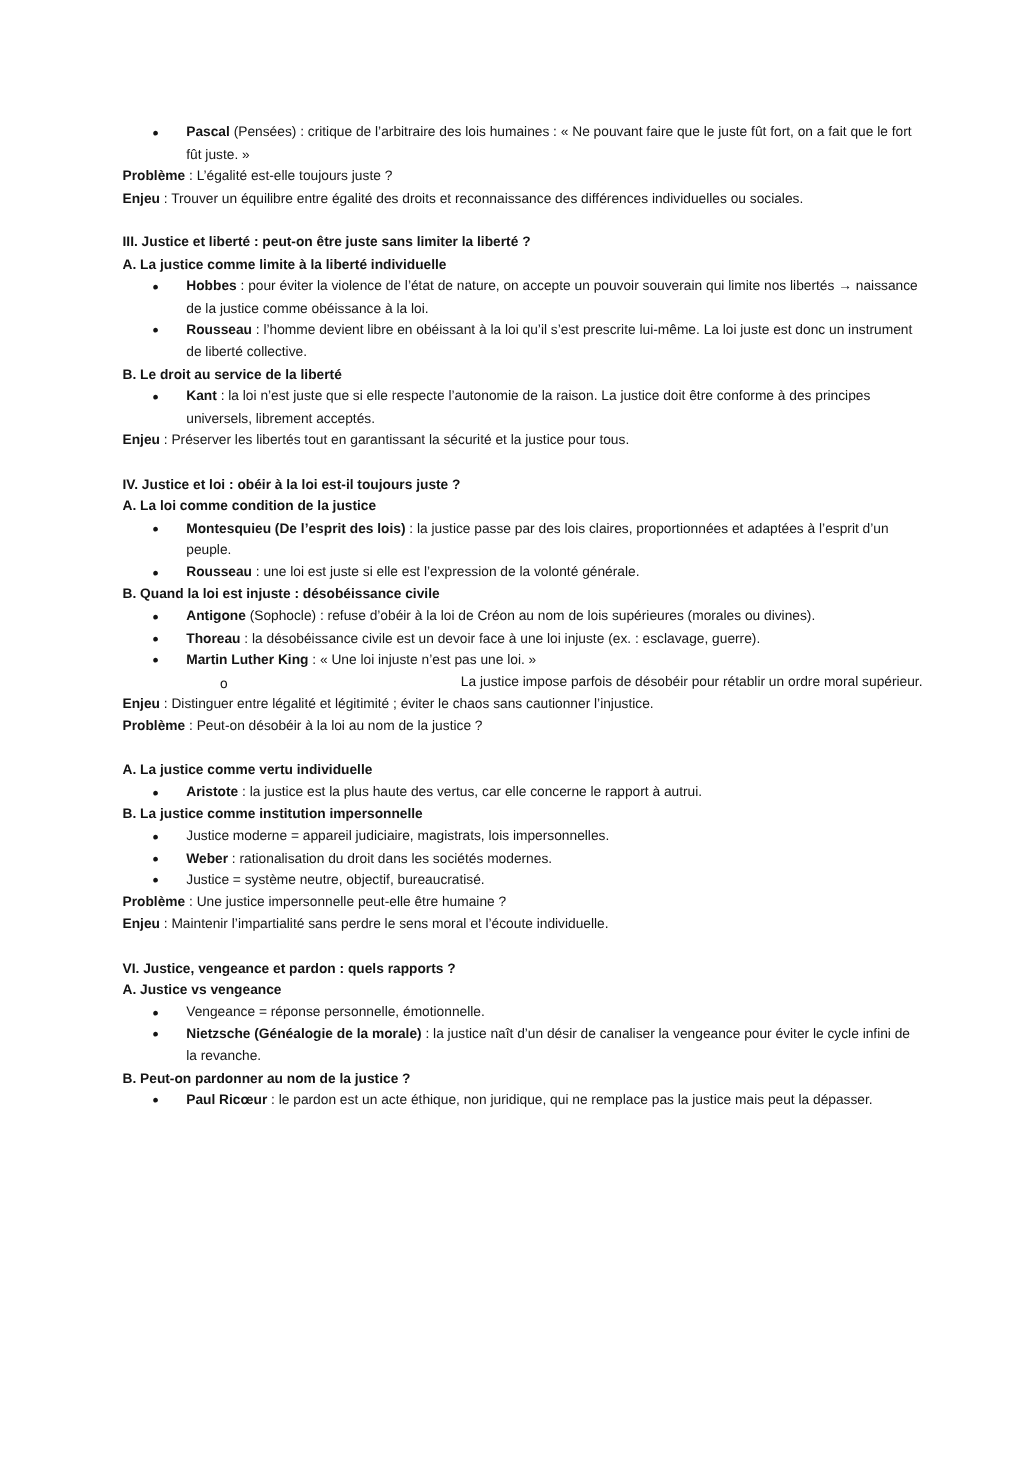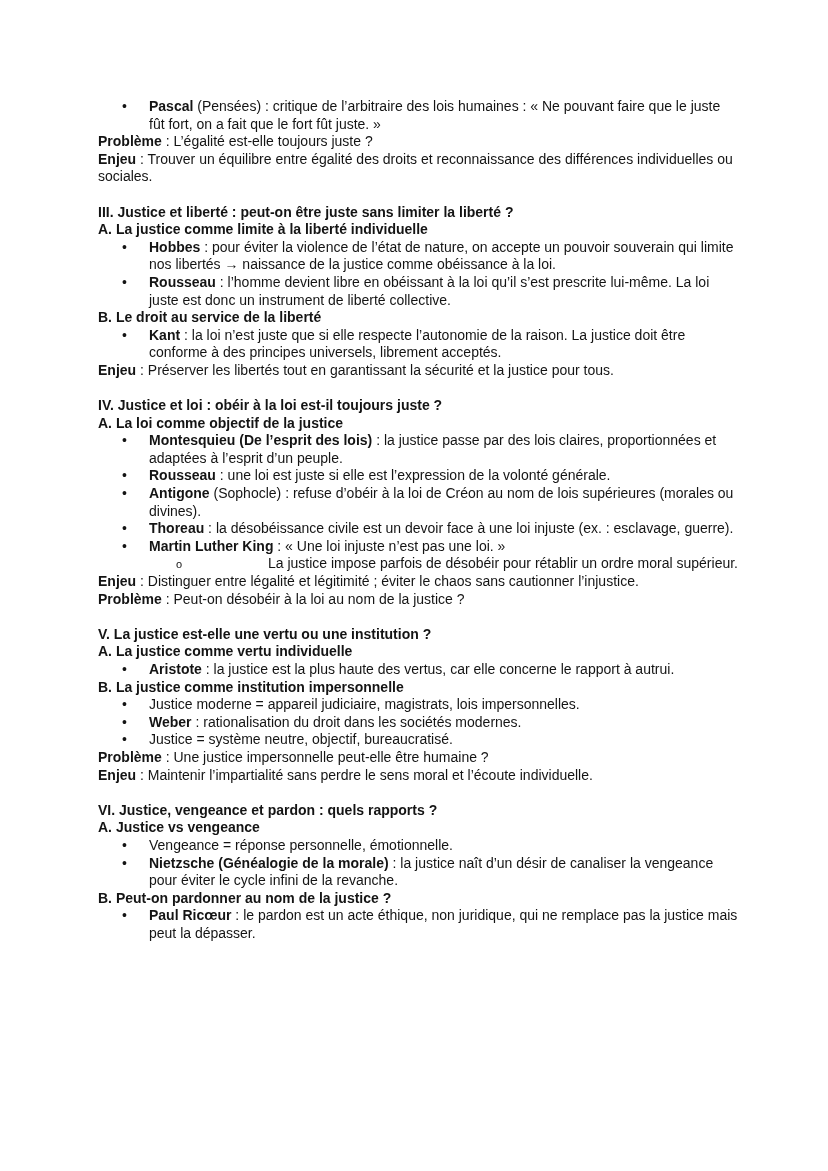--- a/index.html
+++ b/index.html
@@ -1,20 +1,20 @@
 <!DOCTYPE html>
 <html><head>
   <meta charset="utf-8">
   <style>
     html, body { margin: 0; padding: 0; background: #ffffff; }
     body { width: 828px; height: 1171px; position: relative; overflow: hidden; }
     .page {
       position: absolute; left: 98px; top: 98px; width: 640px;
       font-family: "Liberation Sans", sans-serif;
-      font-size: 14px; line-height: 17.6px; color: #141414;
+      font-size: 11px; line-height: 17.6px; color: #141414;
     }
     .line { margin: 0; }
     b { font-weight: bold; }
     .h { font-weight: bold; }
     .gap { height: 17.6px; }
     ul { margin: 0; padding: 0; list-style: none; }
     li.b1 { position: relative; padding-left: 51px; }
     li.b1::before { content: "\2022"; position: absolute; left: 24px; top: 0; font-size: 14px; }
     li.b2 { position: relative; padding-left: 102px; text-align: right; }
     li.b2::before { content: "o"; position: absolute; left: 78px; top: 1px; font-size: 11px; }
@@ -40,37 +40,37 @@
   </ul>
   <p class="line h">B. Le droit au service de la liberté</p>
   <ul>
     <li class="b1"><b>Kant</b><span> : la loi n’est juste que si elle respecte l’autonomie de la raison. La justice doit être conforme à des principes universels, librement acceptés.</span></li>
   </ul>
   <p class="line"><b>Enjeu</b><span> : Préserver les libertés tout en garantissant la sécurité et la justice pour tous.</span></p>
 
   <div class="gap"></div>
 
   <p class="line h">IV. Justice et loi : obéir à la loi est-il toujours juste ?</p>
-  <p class="line h">A. La loi comme objectif de la justice</p>
+  <p class="line h">A. La loi comme condition de la justice</p>
   <ul>
     <li class="b1"><b>Montesquieu (De l’esprit des lois)</b><span> : la justice passe par des lois claires, proportionnées et adaptées à l’esprit d’un peuple.</span></li>
     <li class="b1"><b>Rousseau</b><span> : une loi est juste si elle est l’expression de la volonté générale.</span></li>
   </ul>
+  <p class="line h">B. Quand la loi est injuste : désobéissance civile</p>
   <ul>
     <li class="b1"><b>Antigone</b><span> (Sophocle) : refuse d’obéir à la loi de Créon au nom de lois supérieures (morales ou divines).</span></li>
     <li class="b1"><b>Thoreau</b><span> : la désobéissance civile est un devoir face à une loi injuste (ex. : esclavage, guerre).</span></li>
     <li class="b1"><b>Martin Luther King</b><span> : « Une loi injuste n’est pas une loi. »</span></li>
     <li class="b2">La justice impose parfois de désobéir pour rétablir un ordre moral supérieur.</li>
   </ul>
   <p class="line"><b>Enjeu</b><span> : Distinguer entre légalité et légitimité ; éviter le chaos sans cautionner l’injustice.</span></p>
   <p class="line"><b>Problème</b><span> : Peut-on désobéir à la loi au nom de la justice ?</span></p>
 
   <div class="gap"></div>
 
-  <p class="line h">V. La justice est-elle une vertu ou une institution ?</p>
   <p class="line h">A. La justice comme vertu individuelle</p>
   <ul>
     <li class="b1"><b>Aristote</b><span> : la justice est la plus haute des vertus, car elle concerne le rapport à autrui.</span></li>
   </ul>
   <p class="line h">B. La justice comme institution impersonnelle</p>
   <ul>
     <li class="b1"><b></b><span>Justice moderne = appareil judiciaire, magistrats, lois impersonnelles.</span></li>
     <li class="b1"><b>Weber</b><span> : rationalisation du droit dans les sociétés modernes.</span></li>
     <li class="b1"><b></b><span>Justice = système neutre, objectif, bureaucratisé.</span></li>
   </ul>

